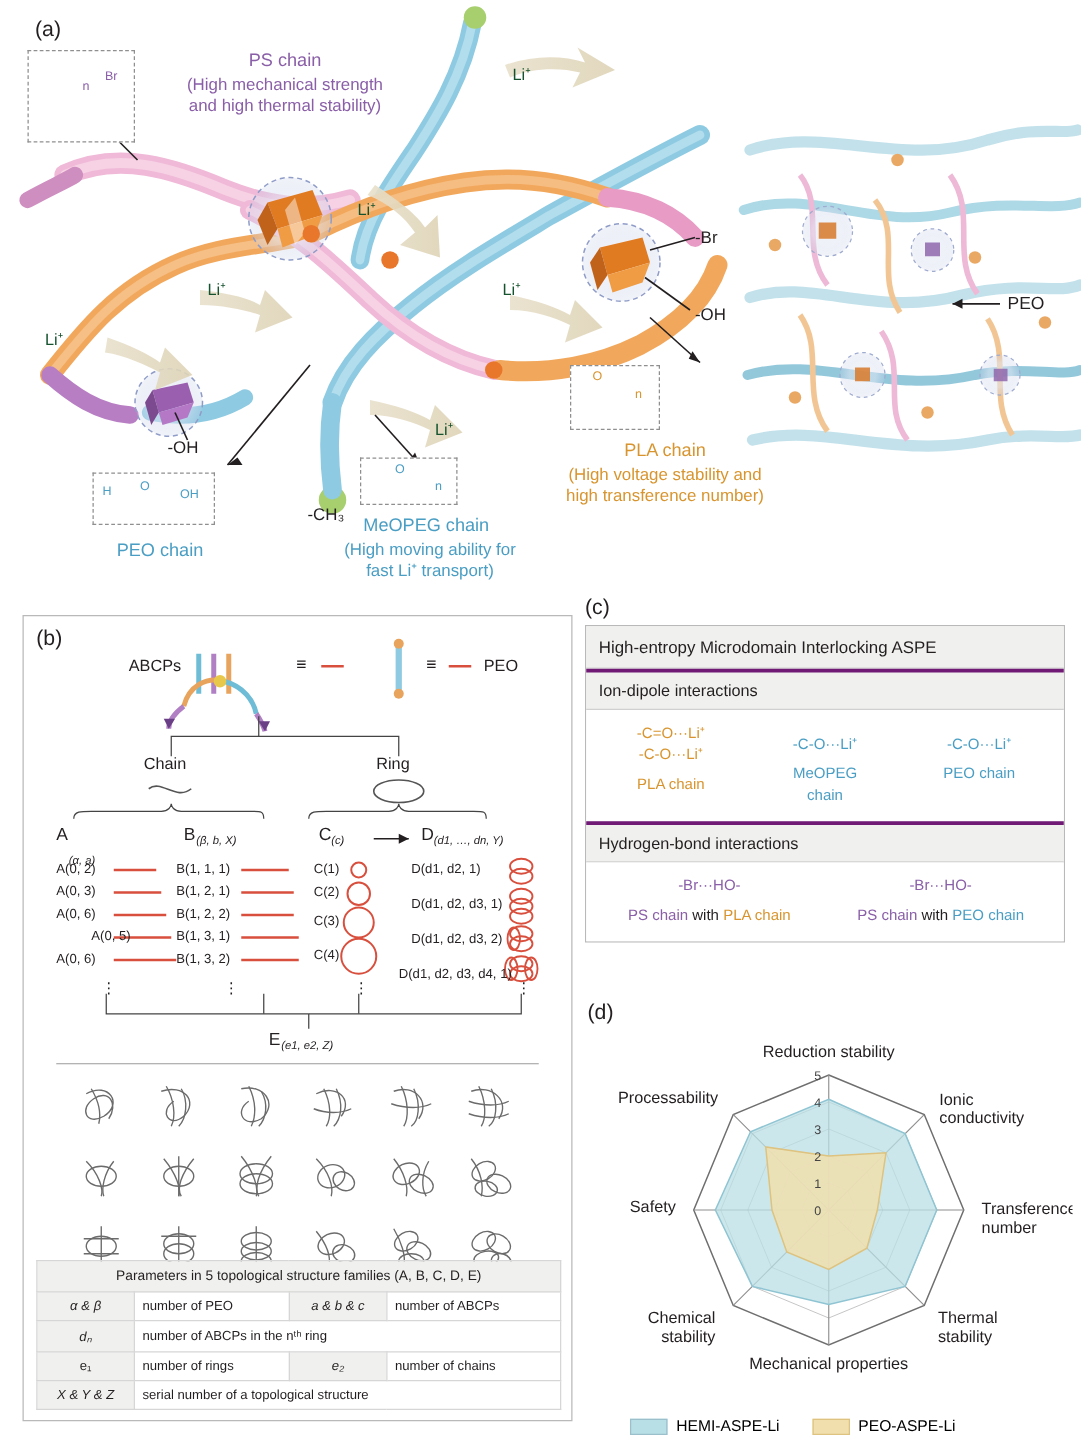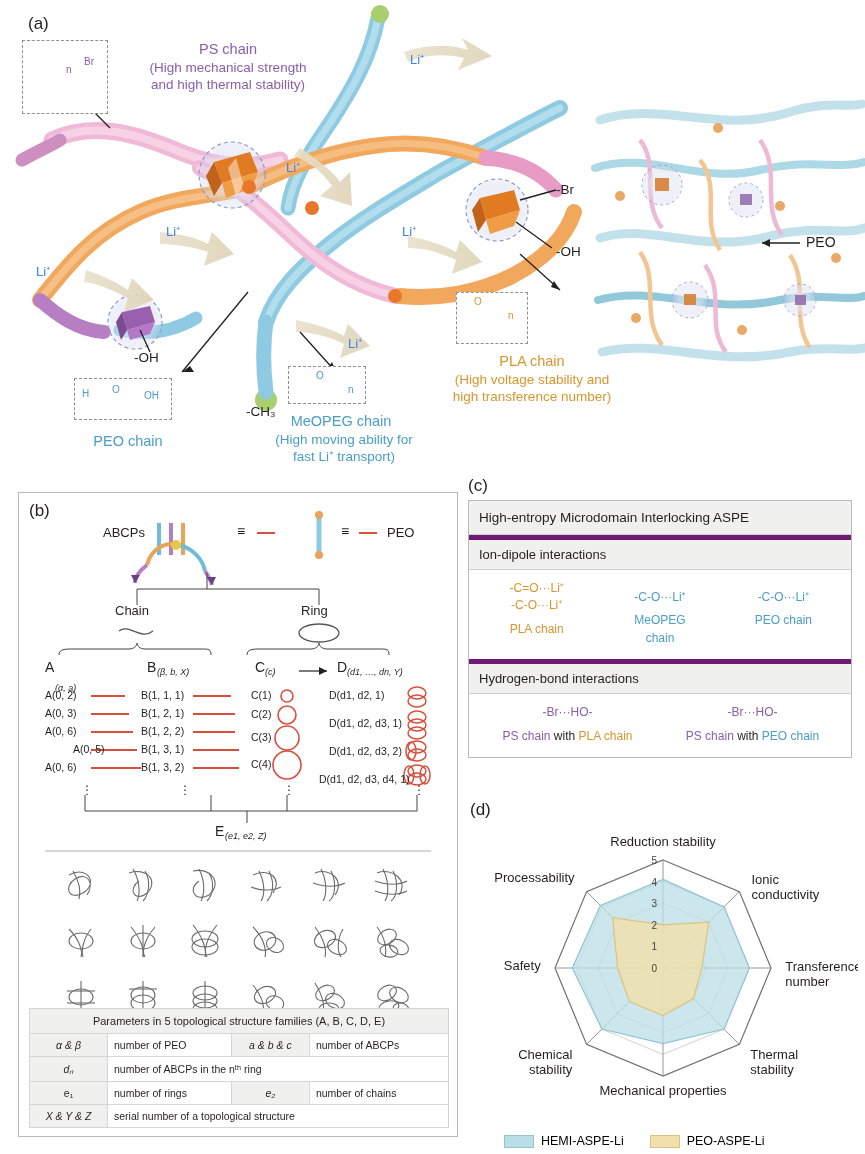--- a/index.html
+++ b/index.html
@@ -22,21 +22,21 @@
   .blue { color: #4a9ec4; }
   .orange { color: #d8952f; }
   .dark { color: #231f20; }
 
   .structbox {
     position: absolute;
     border: 1px dashed #8f8f8f;
     background: #fff;
   }
 
-  .liplus { position: absolute; font-size: 13px; color: #3b82f6; }
+  .liplus { position: absolute; font-size: 13px; color: #14532d; }
 
   
   #panel-b {
     position: absolute; left: 18px; top: 492px; width: 440px; height: 645px;
     border: 1px solid #b9b9b9; background: #fff;
   }
   #panel-b .panel-label { position: absolute; left: 10px; top: 8px; }
 
   .b-txt { position: absolute; font-size: 12px; color: #231f20; }
   .b-sub { font-size: 9px; }
@@ -48,21 +48,21 @@
   .paramtable .hdr { background: #f0f0ee; text-align: center; padding: 6px 4px; font-size: 11px; }
   .paramtable td { border: 1px solid #d6d6d6; padding: 5px 6px; color: #231f20; }
   .paramtable td.k { background: #f0f0ee; text-align: center; width: 78px; }
   .paramtable td.v { background: #fff; }
 
   
   #panel-c { position: absolute; left: 468px; top: 478px; width: 384px; }
   #panel-c .panel-label { position: absolute; left: 0px; top: -2px; }
   .c-box { position: absolute; left: 0px; top: 22px; width: 384px; border: 1px solid #b9b9b9; }
   .c-title { background: #f0f0ee; padding: 9px 10px; font-size: 13.5px; color: #231f20; border-bottom: 1px solid #d0d0d0; }
-  .c-sect { background: #f0f0ee; padding: 7px 10px; font-size: 13px; color: #231f20; border-bottom: 1px solid #d0d0d0; border-top: 5px solid #701a75; }
+  .c-sect { background: #f0f0ee; padding: 7px 10px; font-size: 13px; color: #231f20; border-bottom: 1px solid #d0d0d0; border-top: 3px solid #701a75; }
   .c-body { padding: 10px 6px 12px 6px; background: #fff; }
   .c-row { display: flex; }
   .c-cell { flex: 1; text-align: center; font-size: 12px; line-height: 1.45; }
   .c-cell .sub { margin-top: 6px; font-size: 12px; }
 
   
   #panel-d { position: absolute; left: 468px; top: 800px; width: 390px; height: 350px; }
   #panel-d .panel-label { position: absolute; left: 2px; top: 0px; }
   .legend { position: absolute; left: 36px; bottom: 2px; display: flex; gap: 26px; font-size: 12.5px; align-items: center; }
   .legend .sw { width: 30px; height: 13px; display: inline-block; margin-right: 7px; vertical-align: middle; border: 1px solid #9bbfcb; }

